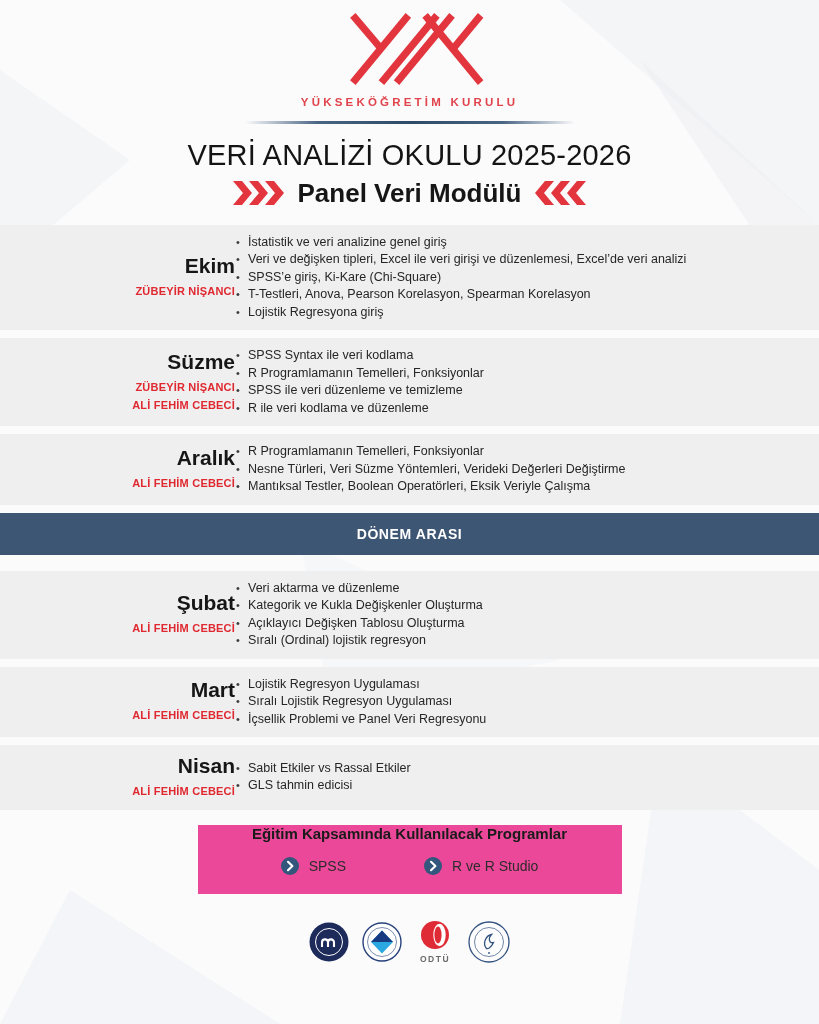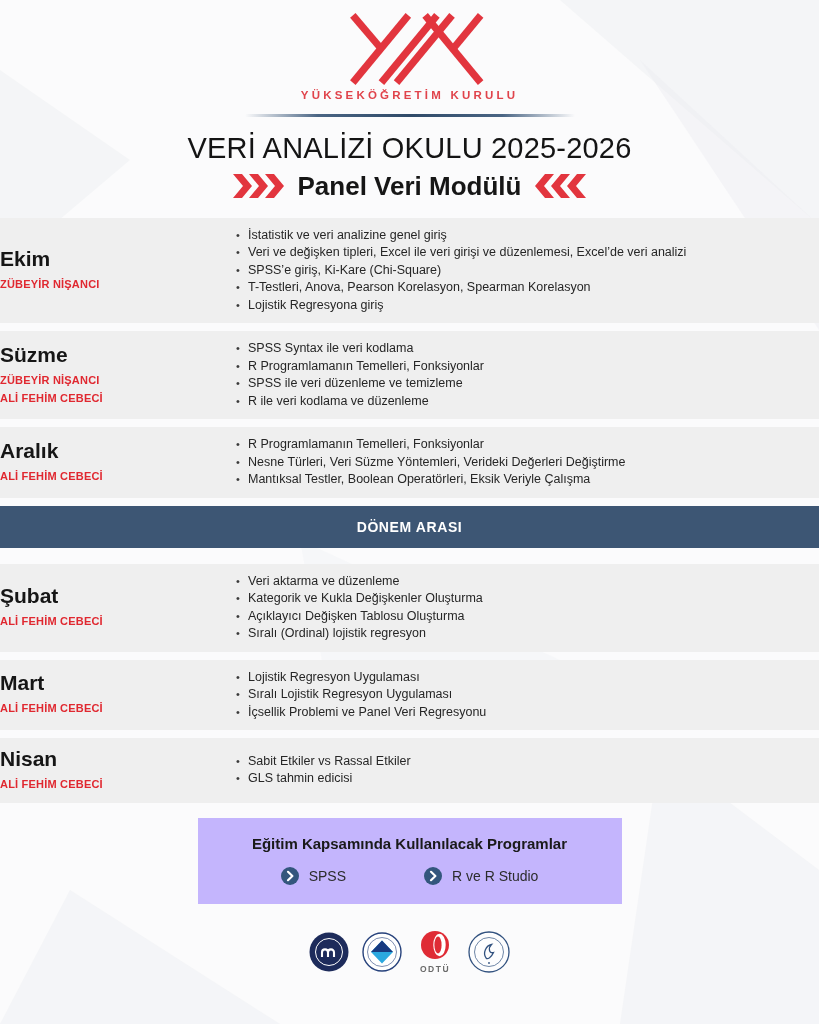--- a/index.html
+++ b/index.html
@@ -13,53 +13,53 @@
     font-family: "Liberation Sans", sans-serif;
     overflow: hidden;
   }
   .bg-pattern { position: absolute; inset: 0; pointer-events: none; }
 
   
   .hdr { position: relative; text-align: center; padding-top: 12px; }
   .logo-svg { width: 158px; height: 74px; display: block; margin: 0 auto; }
   .org-name {
     color: #E0434B; font-weight: bold; font-size: 11.5px;
-    letter-spacing: 3.2px; margin-top: 3px;
+    letter-spacing: 3.2px; margin-top: 10px;
   }
   .hdr-divider {
     width: 330px; height: 2.5px; margin: 13px auto 0;
     background: linear-gradient(90deg, rgba(61,86,116,0) 0%, #4a6584 22%, #2f4a68 50%, #4a6584 78%, rgba(61,86,116,0) 100%);
     border-radius: 2px;
   }
   .main-title { margin: 15px 0 0; font-size: 29px; letter-spacing: 0.2px; color: #141414; font-weight: normal; }
   .subtitle-row { margin-top: 6px; display: flex; justify-content: center; align-items: center; gap: 13px; }
   .subtitle { font-size: 26px; font-weight: bold; color: #161616; }
   .chev { display: block; }
 
   
   .rows { margin-top: 16px; position: relative; }
   .month-row { background: #EFEFEF; display: flex; align-items: center; padding: 9px 20px 9px 0; margin-bottom: 8px; }
-  .month-col { width: 235px; flex: 0 0 235px; text-align: left; }
+  .month-col { width: 235px; flex: 0 0 235px; text-align: right; }
   .month-label { font-size: 21px; font-weight: bold; color: #161616; }
   .instructors { margin-top: 5px; }
   .instructor { font-size: 11px; font-weight: bold; color: #E02830; line-height: 1.6; letter-spacing: 0.2px; }
   ul.topics { flex: 1; list-style: none; margin: 0; padding: 0; }
   .topics li { position: relative; padding-left: 13px; font-size: 12.5px; line-height: 17.5px; color: #262626; }
   .topics li::before { content: "\2022"; position: absolute; left: 1px; top: 0; color: #3a3a3a; font-size: 11px; }
 
   
   .term-banner {
     background: #3D5674; color: #ffffff; height: 42px;
     display: flex; align-items: center; justify-content: center;
     font-size: 14px; font-weight: bold; letter-spacing: 0.6px;
     margin: 0 0 16px;
   }
 
   
-  .programs { width: 424px; margin: 15px auto 0; background: #c4b5fd; text-align: center; padding: 17px 0 19px; }
+  .programs { width: 424px; margin: 15px auto 0; background: #ec4899; text-align: center; padding: 0 0 19px; }
   .programs-title { font-size: 15px; font-weight: bold; color: #1a1a1a; }
   .programs-items { display: flex; justify-content: center; gap: 78px; margin-top: 15px; }
   .program-item { display: flex; align-items: center; gap: 10px; font-size: 14px; color: #2c2c2c; }
 
   
   .logos { display: flex; justify-content: center; align-items: center; gap: 13px; margin-top: 26px; }
   .logo-block { display: flex; flex-direction: column; align-items: center; }
   .odtu-label { font-size: 8.5px; font-weight: bold; color: #6a6a6a; letter-spacing: 1.5px; margin-top: 1px; }
 </style>
 </head>

